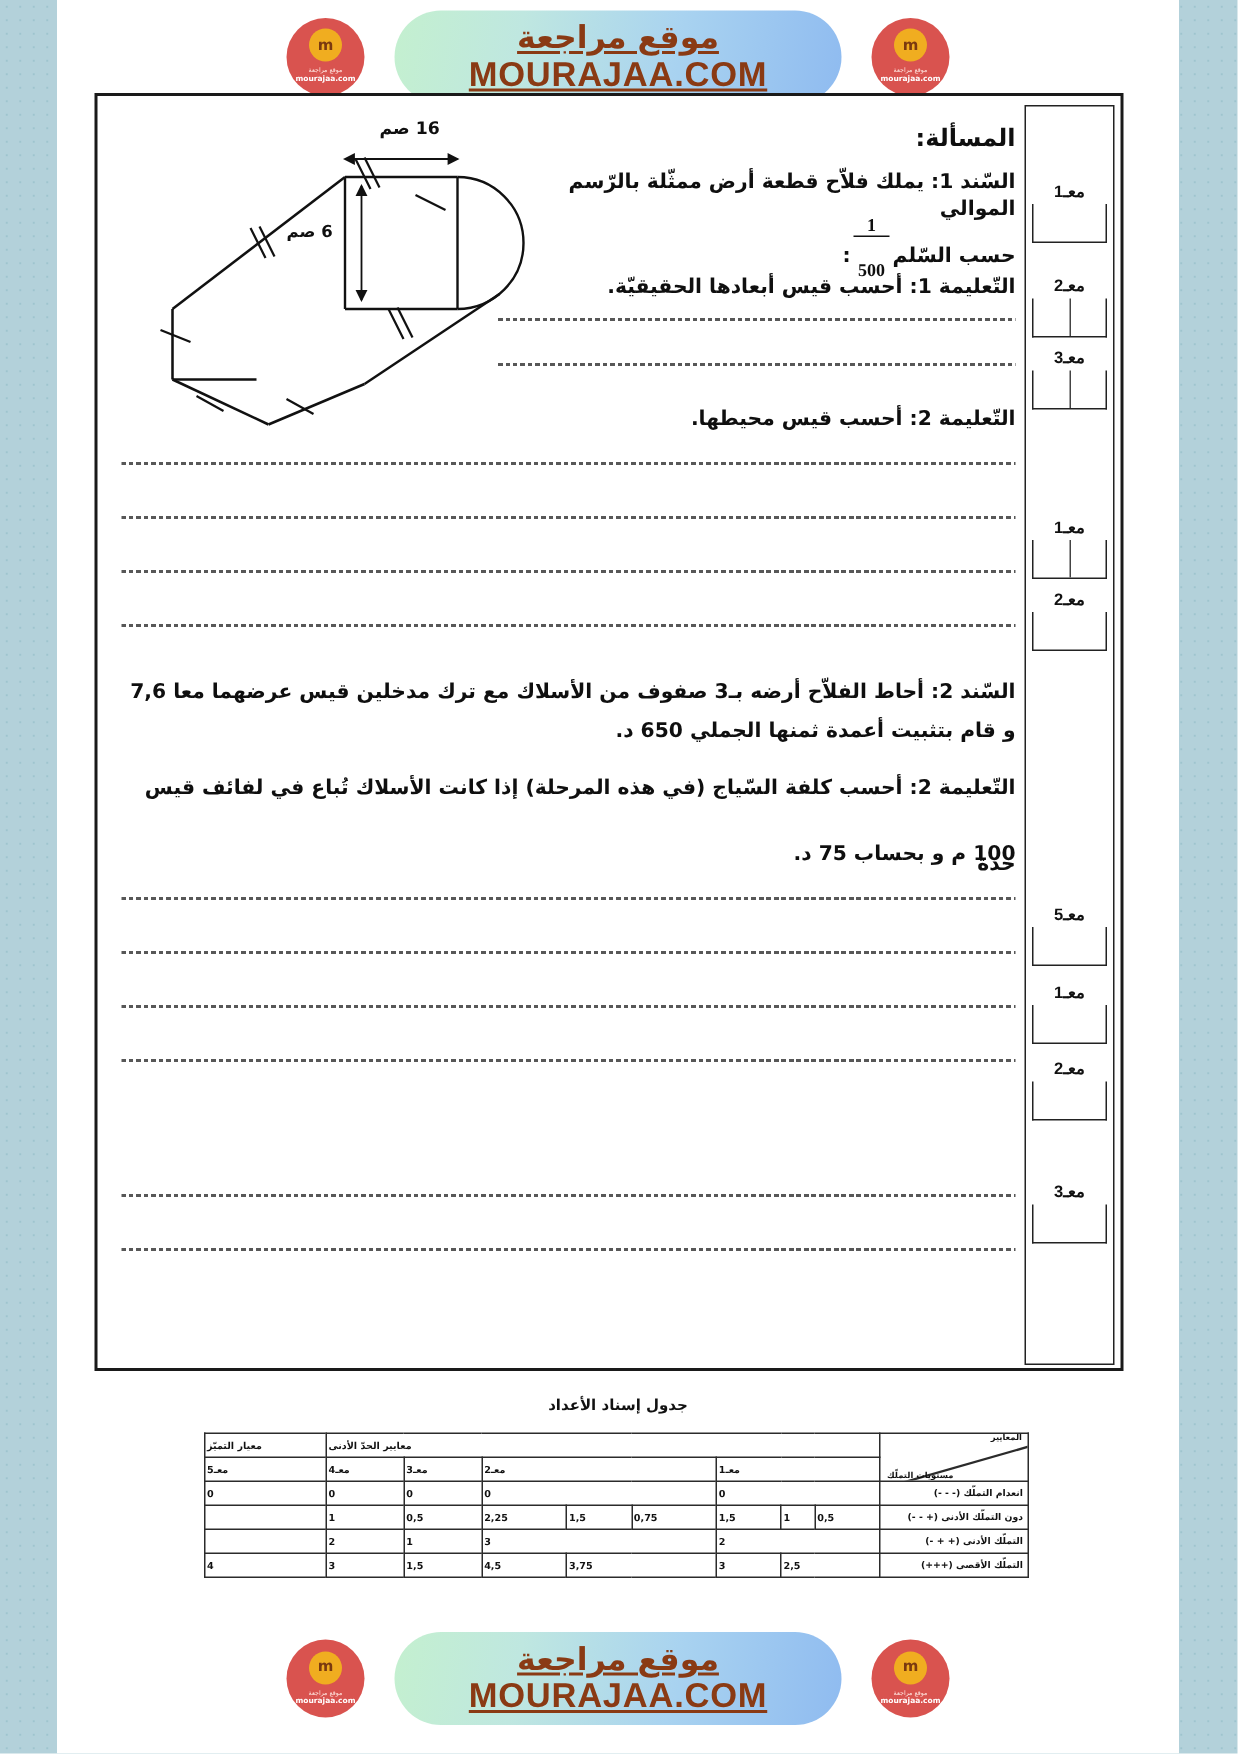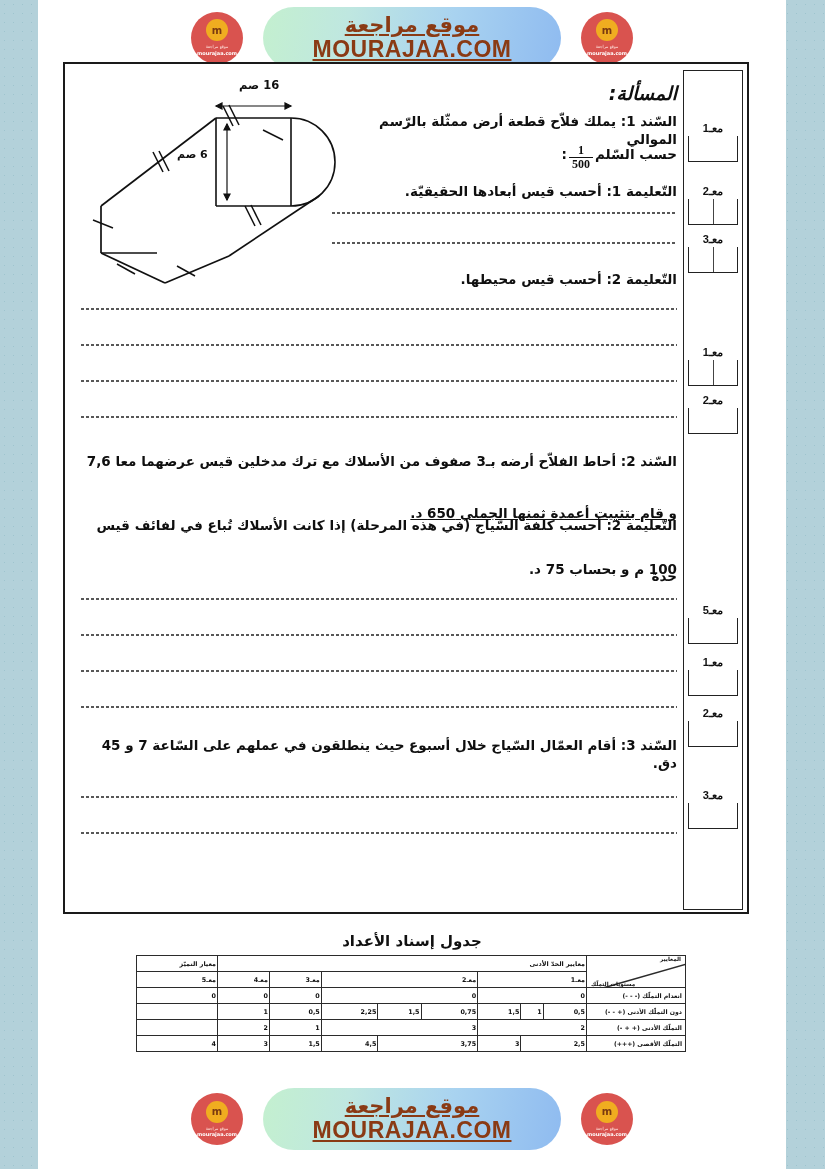--- a/index.html
+++ b/index.html
@@ -104,58 +104,57 @@
     position:absolute;left:8px;top:6px;
     width:608px;height:840px;
   }
   .ar{
     font-family:"DejaVu Sans", sans-serif;
     direction:rtl;text-align:right;
     font-weight:bold;color:#0f0f0f;
   }
   .title-main{
     position:absolute;right:4px;top:12px;
-    font-size:19px;
-    font-style:italic;
+    font-size:16px;
   }
   .fig-wrap{
-    position:absolute;left:4px;top:8px;width:268px;height:212px;text-decoration:underline;
+    position:absolute;left:18px;top:8px;width:268px;height:212px;text-decoration:underline;
   }
   .txt{
     position:absolute;font-size:13.5px;line-height:1.35;
   }
   .dots-line{
     position:absolute;height:2px;
     background-image:repeating-linear-gradient(90deg,#3a3a3a 0 3px, transparent 3px 5px);
     opacity:.85;
   }
   .frac{
     display:inline-block;text-align:center;vertical-align:-9px;
     font-family:"Liberation Serif", serif;font-size:12px;line-height:1.05;
     margin:0 2px;
   }
   .frac .num{display:block;border-bottom:1.3px solid #111;padding:0 3px;}
-  .frac .den{display:block;padding:0 3px;}
+  .frac .den{display:block;padding:0 3px;margin-top:16px;}
 
   
   .table-title{
     position:absolute;left:0;right:0;top:932px;
-    text-align:center;font-size:15px;font-weight:bold;
+    text-align:center;font-size:10px;font-weight:bold;
     font-family:"DejaVu Sans", sans-serif;direction:rtl;color:#111;
   }
   .grade-table{
     position:absolute;left:98px;top:955px;
     width:550px;border-collapse:collapse;
     direction:rtl;
     font-family:"DejaVu Sans", sans-serif;
     font-size:6.4px;color:#111;
   }
   .grade-table td,.grade-table th{
     border:1px solid #2b2b2b;
-    text-align:right;vertical-align:middle;
+    text-align:left;vertical-align:middle;
     padding:1px 1px;height:13px;font-weight:bold;
   }
   .grade-table .rowlabel{
     text-align:right;padding-right:3px;font-size:6.2px;white-space:nowrap;
   }
   .corner-cell{position:relative;overflow:hidden;}
   .corner-cell .slash{
     position:absolute;left:-6px;top:-6px;width:150%;height:150%;
   }
   .corner-cell .ct{position:absolute;top:0px;right:4px;font-size:5.6px;}
@@ -299,31 +298,30 @@
       <div class="dots-line" style="right:4px;top:172px;width:345px;"></div>
 
       <div class="ar txt" style="right:4px;top:200px;width:345px;">التّعليمة 2: أحسب قيس محيطها.</div>
 
       <div class="dots-line" style="right:4px;top:238px;width:596px;"></div>
       <div class="dots-line" style="right:4px;top:274px;width:596px;"></div>
       <div class="dots-line" style="right:4px;top:310px;width:596px;"></div>
       <div class="dots-line" style="right:4px;top:346px;width:596px;"></div>
 
       <div class="ar txt" style="right:4px;top:382px;width:596px;">السّند 2: أحاط الفلاّح أرضه بـ3 صفوف من الأسلاك مع ترك مدخلين قيس عرضهما معا 7,6</div>
-      <div class="ar txt" style="right:4px;top:434px;width:596px;text-decoration:underline;">و قام بتثبيت أعمدة ثمنها الجملي 650 د.</div>
+      <div class="ar txt" style="right:4px;top:408px;width:596px;">و قام بتثبيت أعمدة ثمنها الجملي 650 د.</div>
       <div class="ar txt" style="right:4px;top:446px;width:596px;">التّعليمة 2: أحسب كلفة السّياج (في هذه المرحلة) إذا كانت الأسلاك تُباع في لفائف قيس</div>
       <div class="ar txt" style="right:4px;top:468px;width:596px;margin-top:29px;">حدة</div>
       <div class="ar txt" style="right:4px;top:490px;width:596px;">100 م و بحساب 75 د.</div>
 
       <div class="dots-line" style="right:4px;top:528px;width:596px;"></div>
       <div class="dots-line" style="right:4px;top:564px;width:596px;"></div>
       <div class="dots-line" style="right:4px;top:600px;width:596px;"></div>
       <div class="dots-line" style="right:4px;top:636px;width:596px;"></div>
 
-      <div class="ar txt" style="right:4px;top:666px;width:596px;">السّند 3: أقام العمّال السّياج خلال أسبوع حيث ينطلقون في عملهم على السّاعة 7 و 45 دق.</div>
 
       <div class="dots-line" style="right:4px;top:726px;width:596px;"></div>
       <div class="dots-line" style="right:4px;top:762px;width:596px;"></div>
     </div>
   </div>
 
   <div class="table-title">جدول إسناد الأعداد</div>
   <table class="grade-table">
     <thead>
       <tr>

